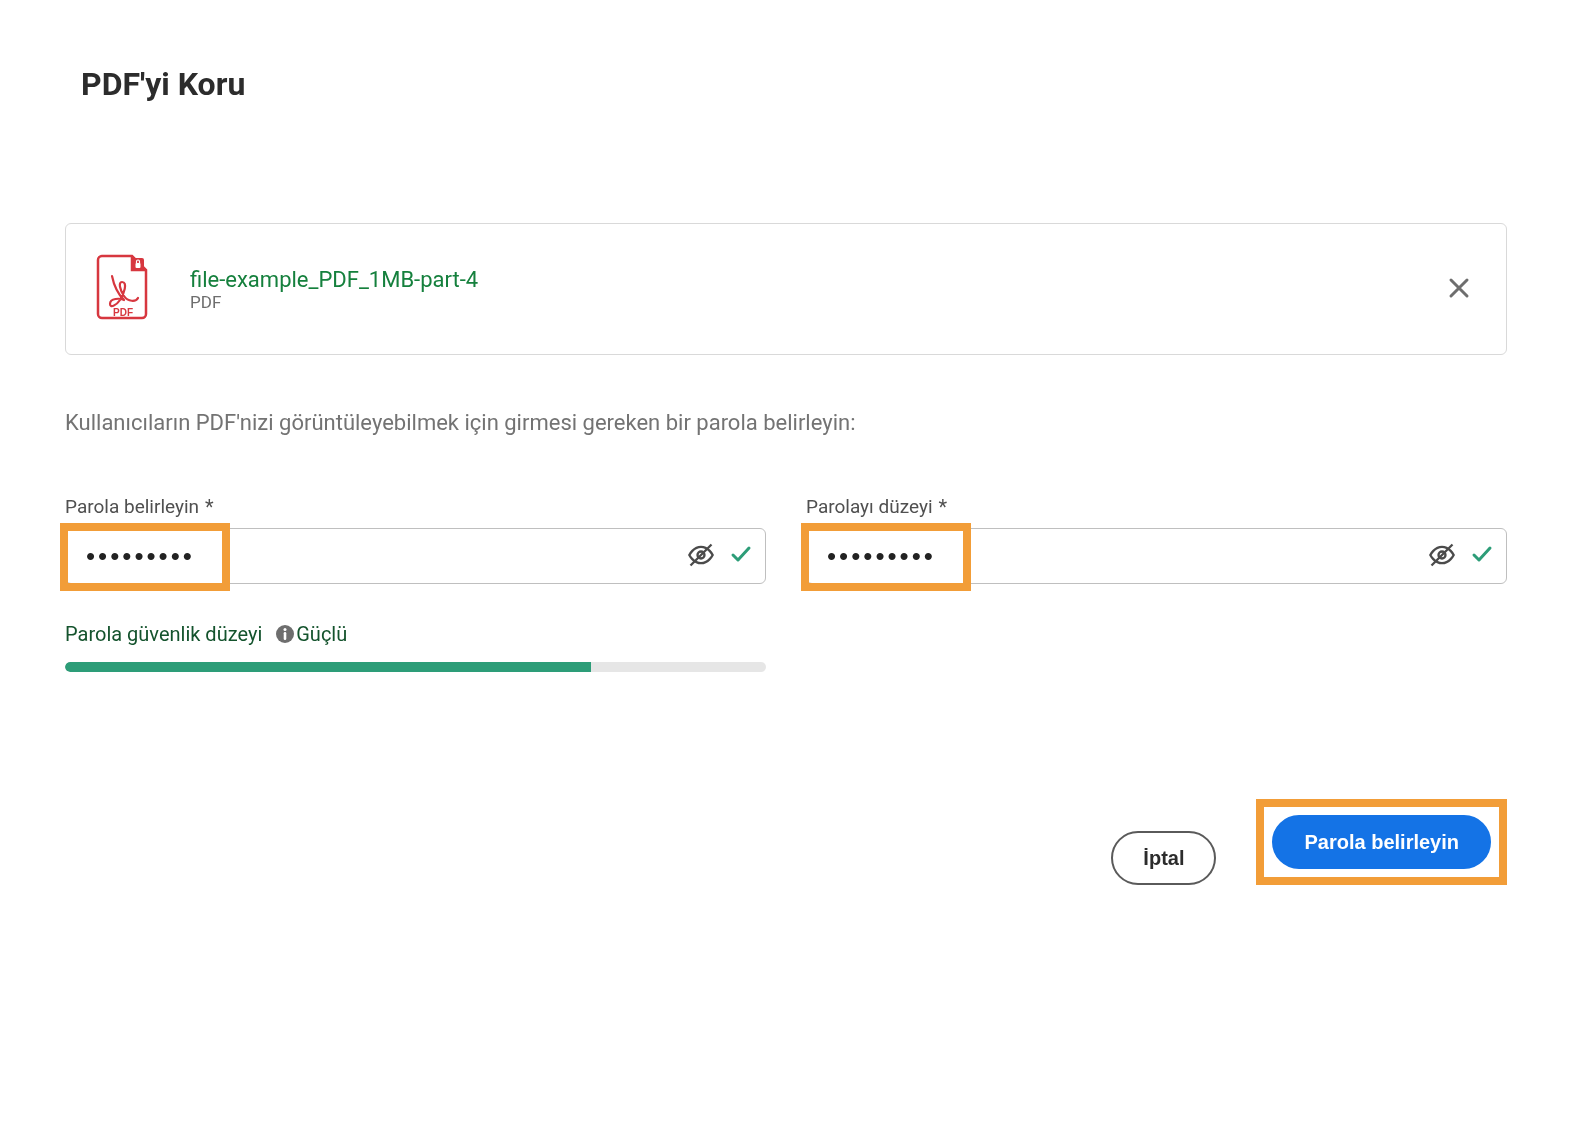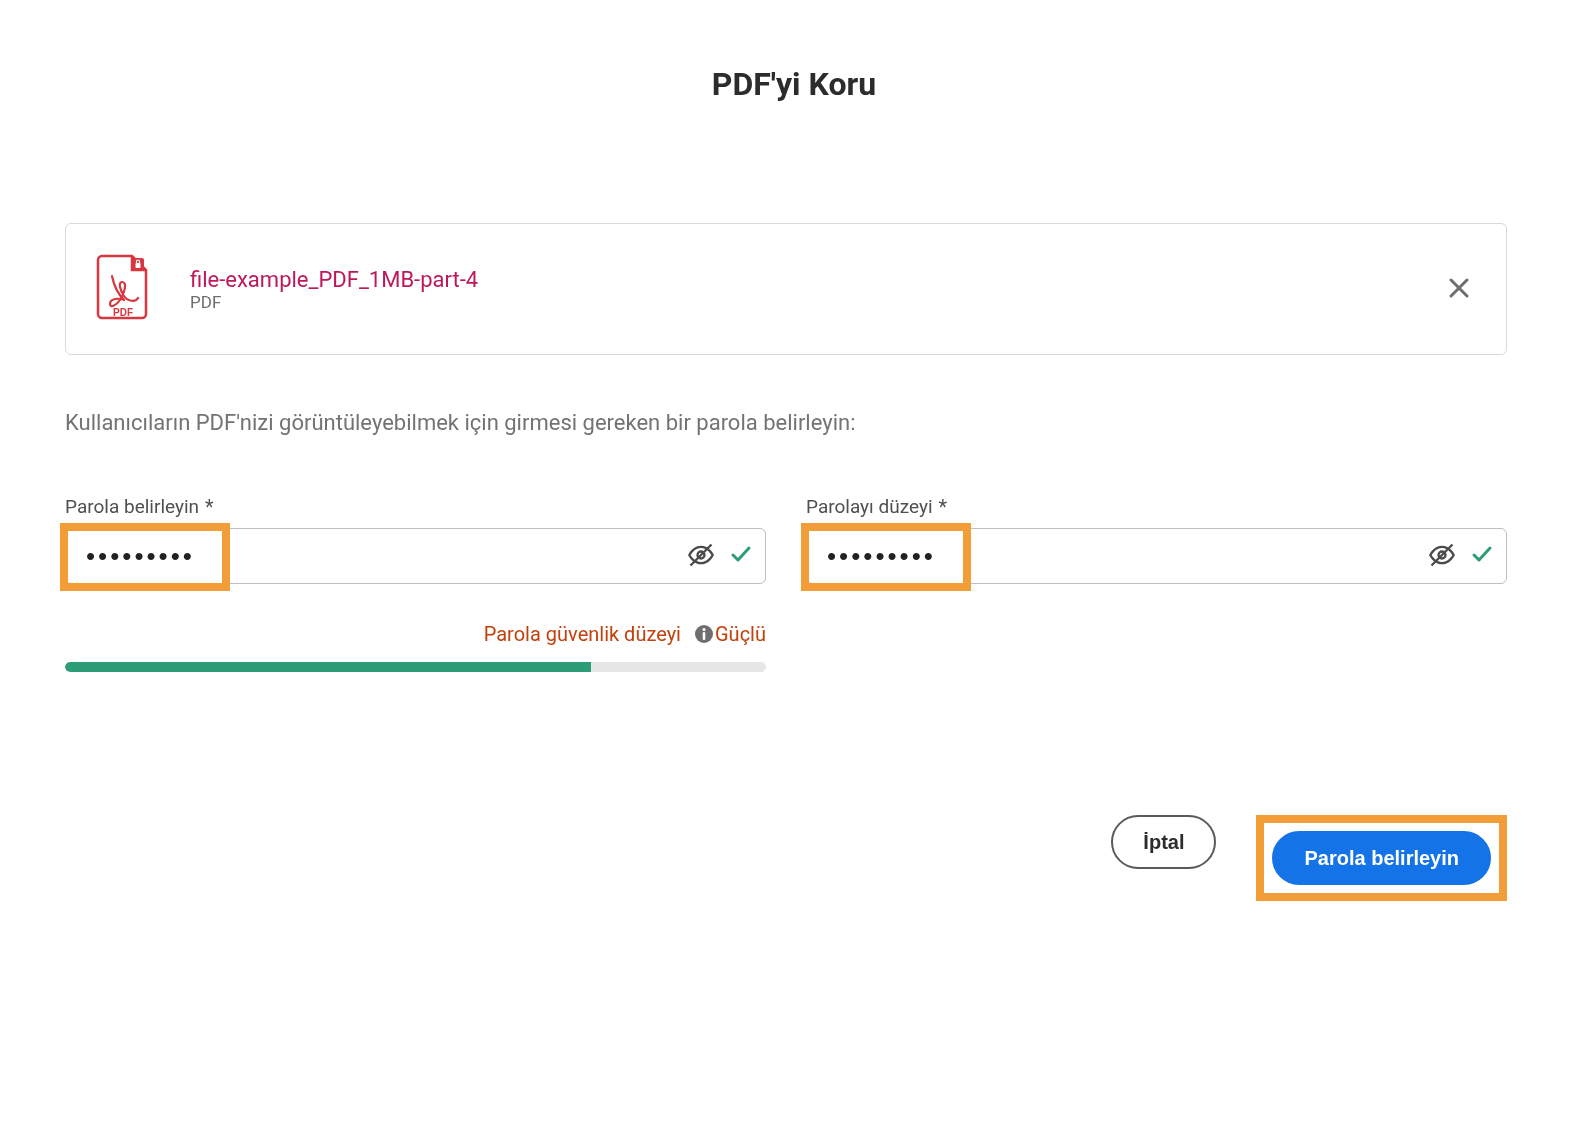--- a/index.html
+++ b/index.html
@@ -20,36 +20,35 @@
     color:var(--text);
     width:1572px;
     height:1126px;
     padding:65px 65px 0 65px;
     position:relative;
   }
   h1{
     font-size:32px;
     font-weight:700;
     margin:0 0 120px 16px;
-    text-align:center;
   }
   .file-card{
     border:1px solid var(--border);
     border-radius:6px;
     padding:30px 30px;
     display:flex;
     align-items:center;
     gap:40px;
     margin-bottom:55px;
   }
   .file-icon{flex:0 0 auto;}
   .file-info{flex:1 1 auto;}
   .file-name{
     font-size:22px;
-    color:#be185d;
+    color:#15803d;
   }
   .file-type{
     font-size:17px;
     color:var(--muted);
   }
   .close-btn{
     flex:0 0 auto;
     width:34px;height:34px;
     display:flex;align-items:center;justify-content:center;
     cursor:pointer;color:var(--close);
@@ -95,42 +94,42 @@
   .icon-btn{border:none;background:none;padding:4px;cursor:pointer;display:flex;}
   .hot-box{
     position:absolute;
     top:-6px;left:-6px;
     width:170px;height:68px;
     border:8px solid var(--orange);
     pointer-events:none;
   }
   .strength-row{
     margin-top:38px;
-    display:flex;justify-content:flex-end;align-items:center;
-    font-size:20px;color:#c2410c;
+    display:flex;justify-content:flex-start;align-items:center;
+    font-size:20px;color:#14532d;
   }
   .strength-left{display:flex;align-items:center;gap:12px;}
   .info-icon{display:inline-flex;}
   .strength-bar{
     margin-top:16px;
     height:10px;
     background:#e6e6e6;
     border-radius:5px;
     overflow:hidden;
   }
   .strength-fill{
     height:100%;
     background:var(--green);
     border-radius:5px 0 0 5px;
   }
   .footer{
     position:absolute;
     right:65px;
-    bottom:225px;
-    display:flex;align-items:flex-start;gap:40px;
+    bottom:241px;
+    display:flex;align-items:flex-end;gap:40px;
   }
   .btn{
     height:54px;
     padding:0 30px;
     border-radius:27px;
     font-size:20px;font-weight:600;
     cursor:pointer;
   }
   .btn-secondary{
     background:#fff;

